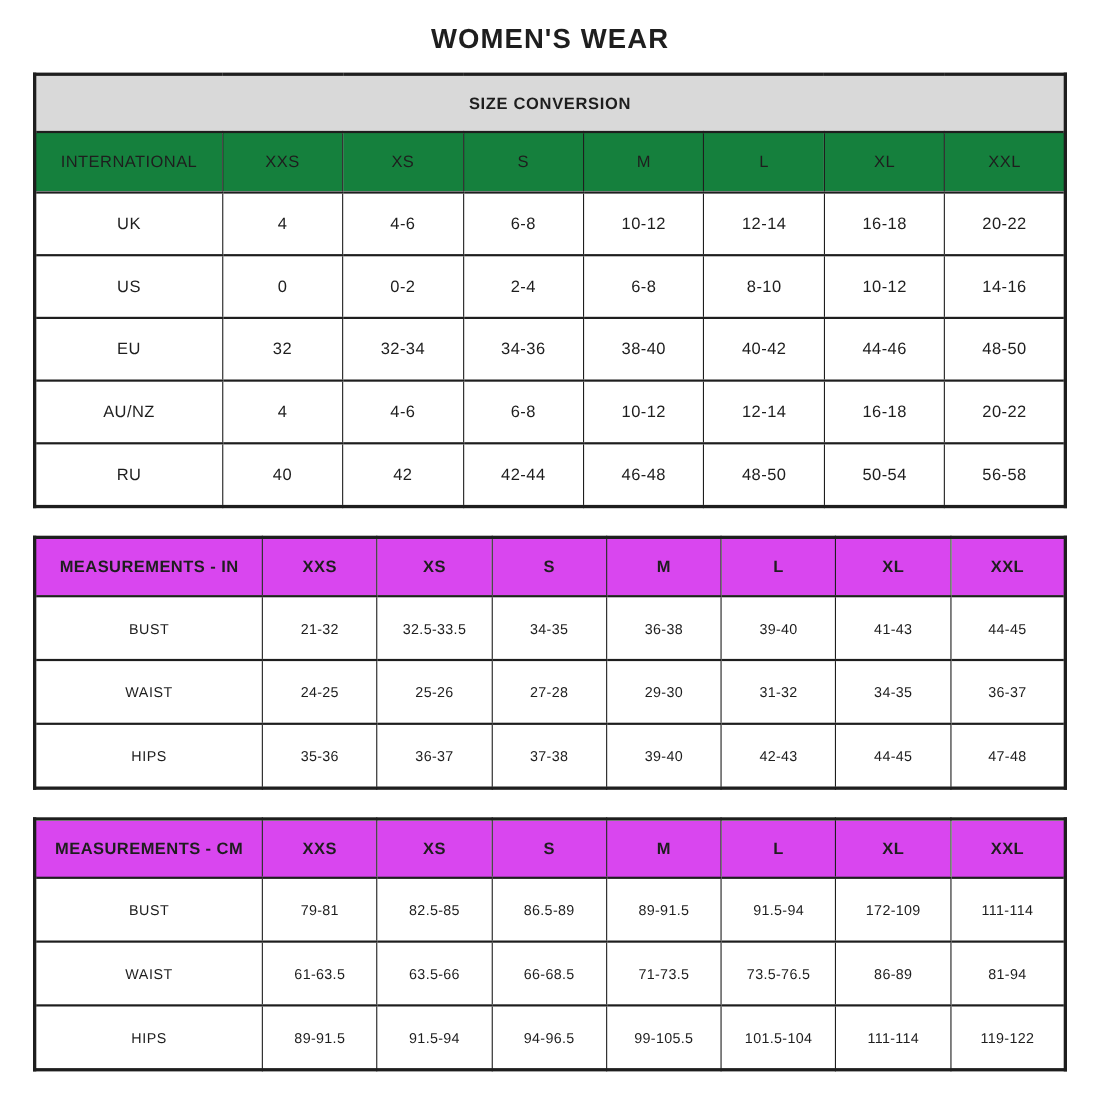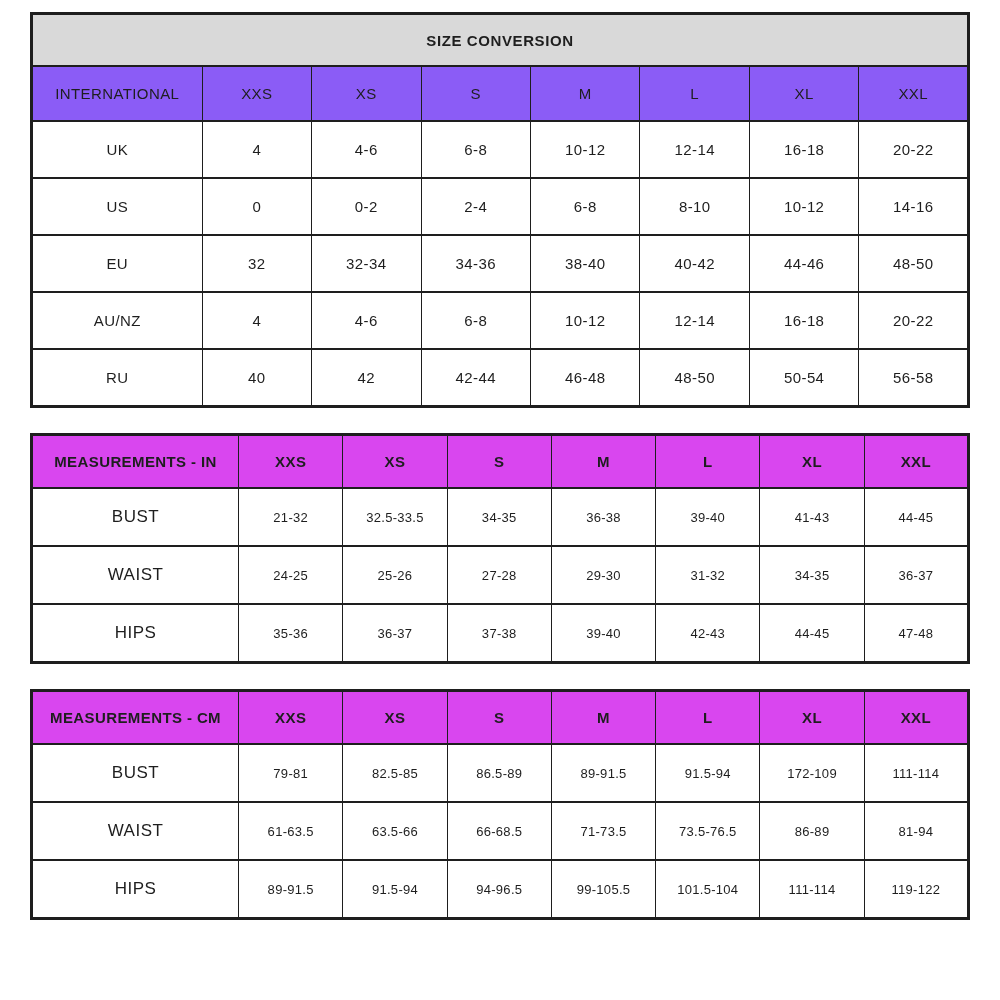--- a/index.html
+++ b/index.html
@@ -34,37 +34,38 @@
     overflow:hidden;
     white-space:nowrap;
   }
   .caption-row td {
     height:50px;
     background:#d9d9d9;
     font-weight:bold;
     font-size:15px;
     letter-spacing:0.6px;
   }
-  .conv .header-row td { height:53px; font-size:15px; letter-spacing:0.4px; background:#8b5cf6; }
+  .conv .header-row td { height:53px; font-size:15px; letter-spacing:0.4px; background:#15803d; }
   .conv .data-row td   { height:55px; font-size:15px; letter-spacing:0.4px; }
   .meas .header-row td {
     height:51px;
     background:#d946ef;
     font-weight:bold;
     font-size:15px;
     letter-spacing:0.4px;
   }
   .meas .data-row td { height:56px; font-size:13px; letter-spacing:0.3px; }
-  .meas .data-row td.rowlabel { font-size:17px; letter-spacing:0.5px; }
+  .meas .data-row td.rowlabel { font-size:13px; letter-spacing:0.5px; }
 </style>
 </head>
 <body>
 
 <div class="page">
 
+  <div class="page-title">WOMEN'S WEAR</div>
 
   <table class="conv">
     <colgroup>
       <col style="width:18.2%">
       <col style="width:11.686%">
         <col style="width:11.686%">
         <col style="width:11.686%">
         <col style="width:11.686%">
         <col style="width:11.686%">
         <col style="width:11.686%">

